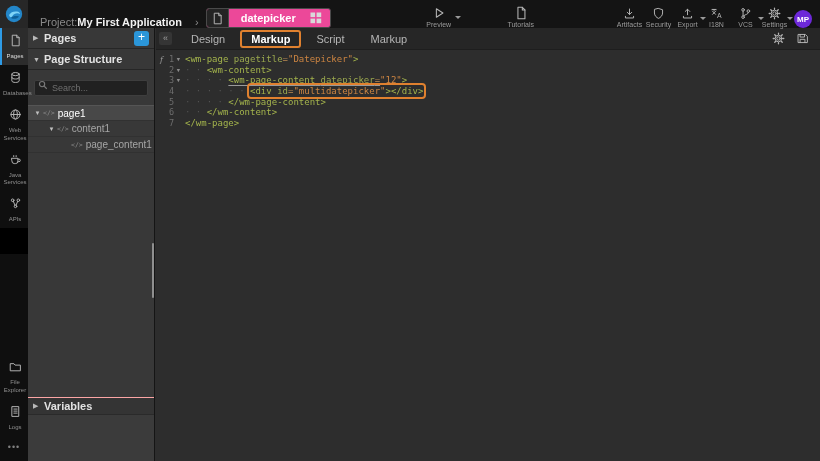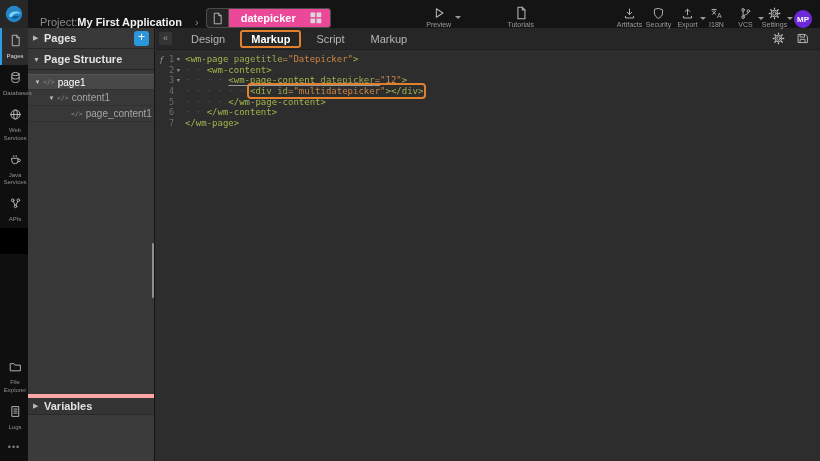--- a/index.html
+++ b/index.html
@@ -45,21 +45,21 @@
   .search-wrap { margin:7px 6px 5px; position:relative; flex-shrink:0; }
   .search-input { width:100%; height:16px; background:#212121; border:1px solid #3e3e3e; border-radius:2px; color:#c5c5c5; font-size:9px; padding:0 4px 0 17px; outline:none; font-family:"Liberation Sans",sans-serif; }
   .search-input::placeholder { color:#6f6f6f; }
   .search-ic { position:absolute; left:4px; top:3px; }
   .tree { margin-top:4px; flex-shrink:0; }
   .tree-row { height:16px; display:flex; align-items:center; font-size:10px; color:#a6a6a6; border-bottom:1px solid #313131; cursor:pointer; }
   .tree-row.selected { background:#484848; color:#ffffff; border-top:1px solid #555; }
   .t-caret { width:9px; font-size:6px; color:#c0c0c0; text-align:center; flex-shrink:0; }
   .t-wicon { font-family:"DejaVu Sans Mono",monospace; font-size:6.5px; color:#8f8f8f; margin:0 3px 0 1px; }
   .panel-spacer { flex:1; }
-  .variables-header { height:18px; display:flex; align-items:center; padding:8px 5px; background:#343434; border-top:4px solid #fca5a5; border-bottom:1px solid #2a2a2a; flex-shrink:0; }
+  .variables-header { height:18px; display:flex; align-items:center; padding:8px 5px; background:#343434; border-top:1px solid #fca5a5; border-bottom:1px solid #2a2a2a; flex-shrink:0; }
   .panel-bottom { height:46px; background:#3b3b3b; flex-shrink:0; }
   .p-scroll-thumb { position:absolute; right:0px; top:215px; width:2px; height:55px; background:#8f8f8f; border-radius:1px; cursor:pointer; }
 
   
   .editor { position:absolute; left:156px; top:28px; right:0; bottom:0; background:#2d2d2d; display:flex; flex-direction:column; }
   .tabbar { height:22px; background:#262626; display:flex; align-items:center; border-bottom:1px solid #1e1e1e; flex-shrink:0; }
   .collapse-btn { width:13px; height:13px; background:#353535; border-radius:2px; color:#9d9d9d; font-size:9px; line-height:12px; text-align:center; margin:0 6px 0 3px; cursor:pointer; }
   .etab { font-size:11px; color:#b5b5b5; padding:2px 10px; margin:0 3px; cursor:pointer; border-radius:2px; }
   .etab.active { color:#ffffff; font-weight:bold; }
   .etab.hl { outline:2px solid #e0812f; outline-offset:-1px; }
@@ -256,20 +256,29 @@
   <div class="panel">
     <div class="p-header">
       <span class="p-caret">▶</span>
       <span class="p-title">Pages</span>
       <span class="add-btn">+</span>
     </div>
     <div class="p-header">
       <span class="p-caret">▼</span>
       <span class="p-title">Page Structure</span>
     </div>
+    <div class="search-wrap">
+      <span class="search-ic" id="search-icon">
+          <svg width="10" height="10" viewBox="0 0 16 16" fill="none" stroke="#7a7a7a" stroke-width="1.8">
+            <circle cx="6.5" cy="6.5" r="4.2"></circle>
+            <path d="m10 10 4 4"></path>
+          </svg>
+        </span>
+      <input class="search-input" placeholder="Search..." style="">
+    </div>
     <div class="tree" id="tree">
         <div class="tree-row selected" style="padding-left: 5px;">
           <span class="t-caret">▼</span>
                  <span class="t-wicon">&lt;/&gt;</span>
                  <span>page1</span>
         </div>
         <div class="tree-row" style="padding-left: 19px;">
           <span class="t-caret">▼</span>
                  <span class="t-wicon">&lt;/&gt;</span>
                  <span>content1</span>

